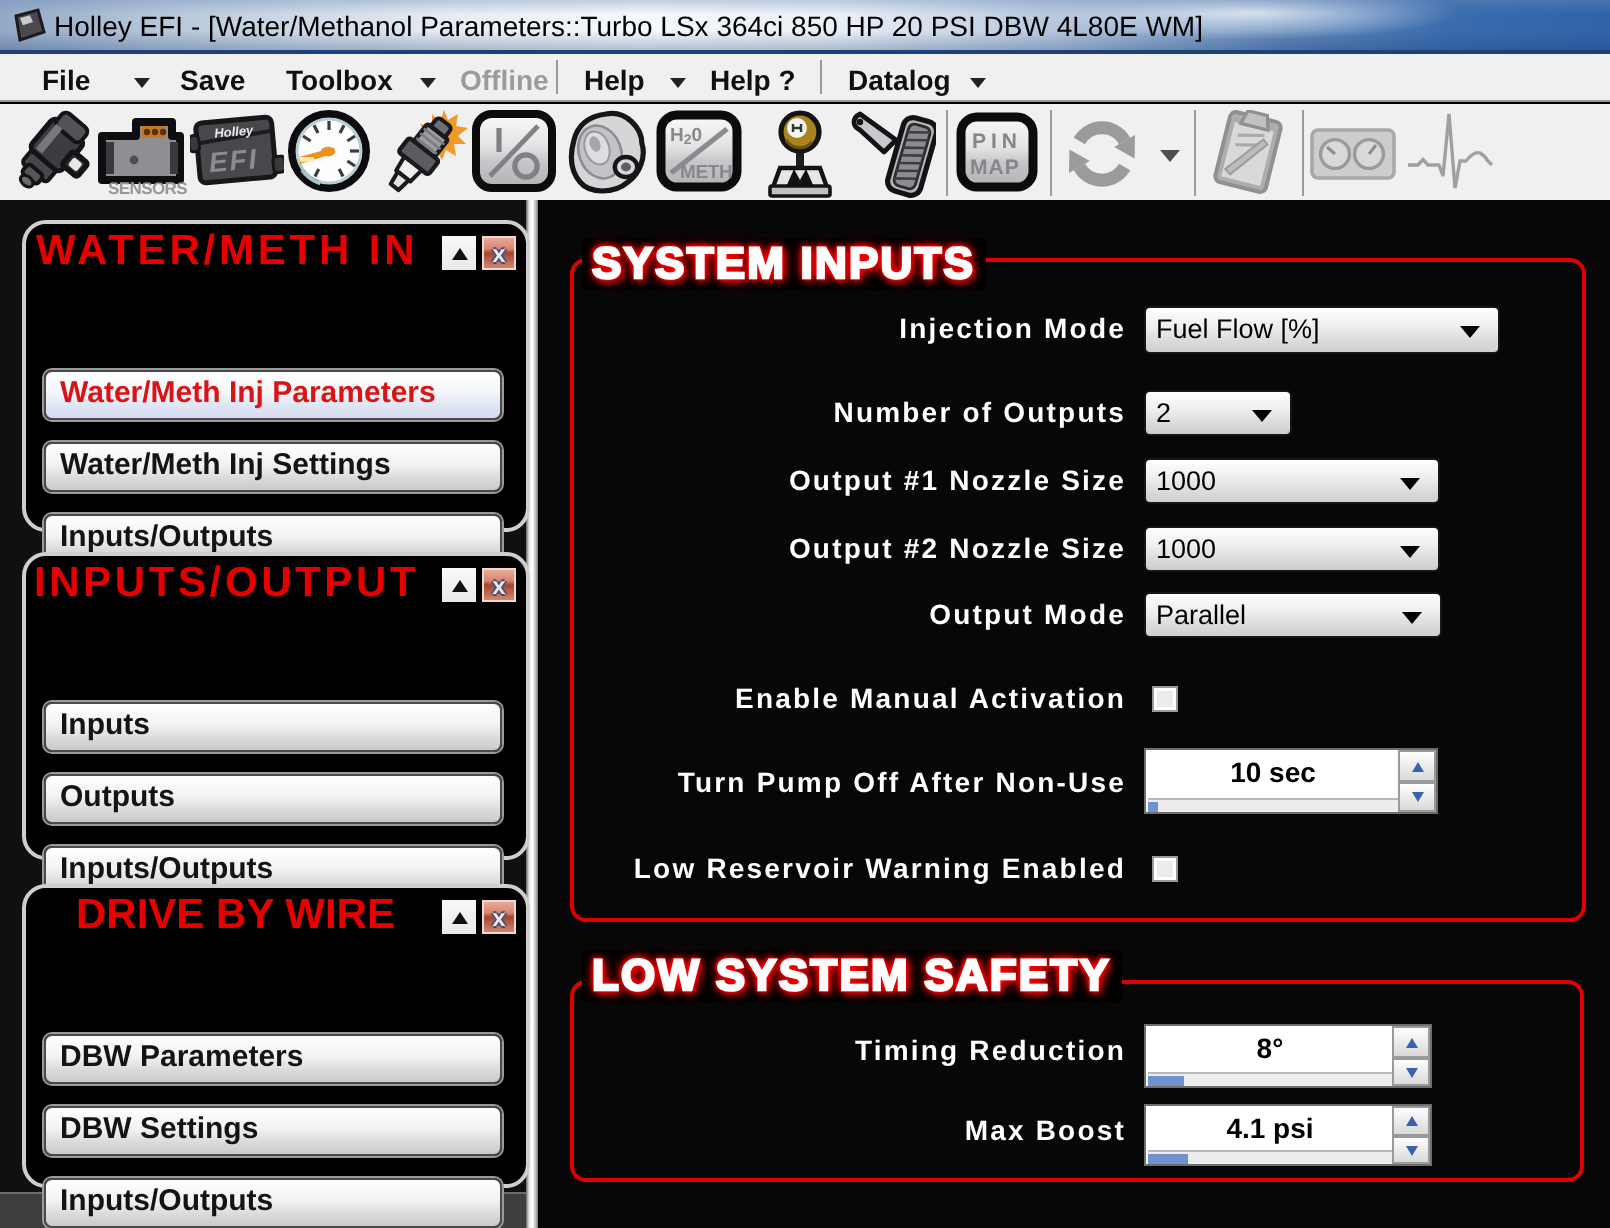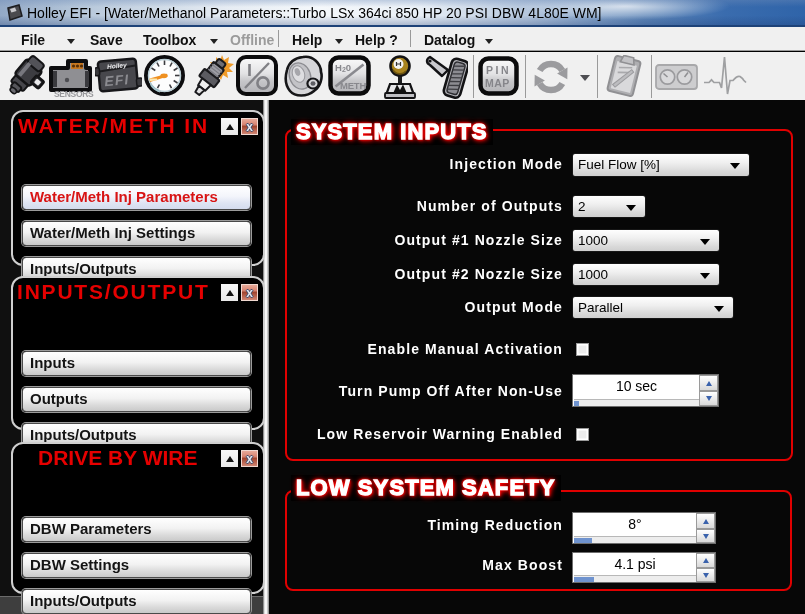--- a/index.html
+++ b/index.html
@@ -62,21 +62,21 @@
 .gtitle { position:absolute; background:#000; padding:0 5px; font-size:22px; font-weight:bold; color:#fff; letter-spacing:1.1px; white-space:nowrap; -webkit-text-stroke:1.3px #fff;
   text-shadow:0 0 2px #f00,0 0 3px #f00,0 0 5px #f00,0 0 7px #e00,1px 1px 2px #c00,-1px -1px 2px #c00,2px 2px 4px #900;
 }
 .flabel { position:absolute; font-size:14px; font-weight:bold; color:#fff; letter-spacing:1.1px; white-space:nowrap; text-align:right; }
 .dd {
   position:absolute; background:linear-gradient(180deg,#fefefe,#efefef 40%,#d8d8d8 80%,#cfcfcf);
   border:1px solid #161616; border-radius:3px;
   font-size:13.5px; color:#000; padding-left:5px;
 }
 .dd .ar { position:absolute; right:9px; top:50%; margin-top:-2px; width:0; height:0; border-left:5px solid transparent; border-right:5px solid transparent; border-top:6px solid #000; }
-.spin { position:absolute; background:#fff; border:1px solid #6e6e6e; }
+.spin { position:absolute; background:#fff; border:1px solid #6e6e6e;font-weight:bold; }
 .spin .txt { position:absolute; left:1px; top:0; font-size:14px; color:#000; text-align:center; }
 .spin .groove { position:absolute; left:1px; background:#ededed; border-top:1px solid #b8b8b8; }
 .spin .bar { position:absolute; left:0; top:1px; background:#6f93cf; }
 .spin .btns { position:absolute; top:0; }
 .spin .sb { position:absolute; left:0; width:100%; background:linear-gradient(#ffffff,#d9d9d9); border:1px solid #9a9a9a; display:flex; align-items:center; justify-content:center; }
 .b-up { width:0;height:0;border-left:3.5px solid transparent;border-right:3.5px solid transparent;border-bottom:5px solid #3a62ac; }
 .b-dn { width:0;height:0;border-left:3.5px solid transparent;border-right:3.5px solid transparent;border-top:5px solid #3a62ac; }
 .cb { position:absolute; width:13px; height:13px; background:#ececec; border:1px solid #9a9a9a; box-shadow:inset 0 0 0 1.5px #fff; }
 </style>
 </head>
@@ -326,21 +326,21 @@
   <div class="flabel" style="right:242px; top:98px;">Number of Outputs</div>
   <div class="dd" style="left:572px; top:95px; width:74px; height:23px; line-height:21px;">2<span class="ar"></span></div>
 
   <div class="flabel" style="right:242px; top:132px;">Output #1 Nozzle Size</div>
   <div class="dd" style="left:572px; top:129px; width:148px; height:23px; line-height:21px;">1000<span class="ar"></span></div>
 
   <div class="flabel" style="right:242px; top:166px;">Output #2 Nozzle Size</div>
   <div class="dd" style="left:572px; top:163px; width:148px; height:23px; line-height:21px;">1000<span class="ar"></span></div>
 
   <div class="flabel" style="right:242px; top:199px;">Output Mode</div>
-  <div class="dd" style="left:572px; top:196px; width:162px; height:23px; line-height:21px;">Parallel<span class="ar"></span></div>
+  <div class="dd" style="left:572px; top:196px; width:149px; height:23px; line-height:21px;">Parallel<span class="ar"></span></div>
 
   <div class="flabel" style="right:242px; top:241px;">Enable Manual Activation</div>
   <div class="cb" style="left:576px; top:243px;"></div>
 
   <div class="flabel" style="right:242px; top:283px;">Turn Pump Off After Non-Use</div>
   <div class="spin" style="left:572px; top:274px; width:147px; height:33px;">
     <div class="txt" style="width:125px; top:3px;">10 sec</div>
     <div class="groove" style="top:24px; width:126px; height:7px;">
         <div class="bar" style="width:5px; height:5px;"></div>
       </div>

